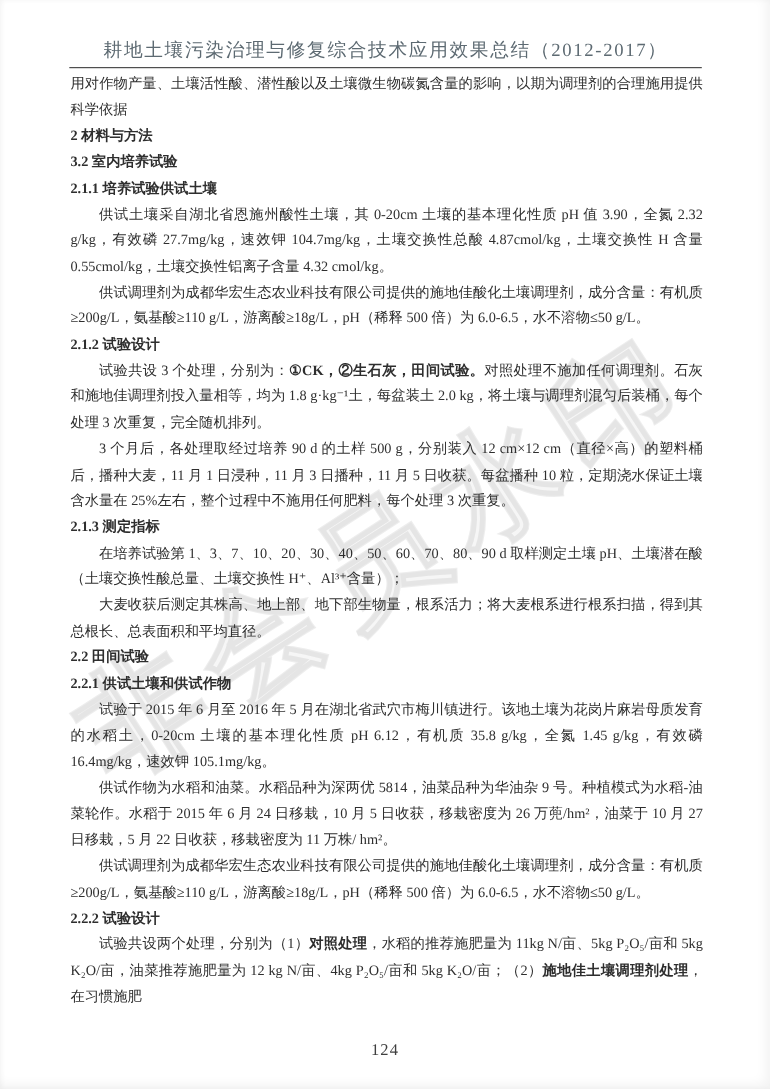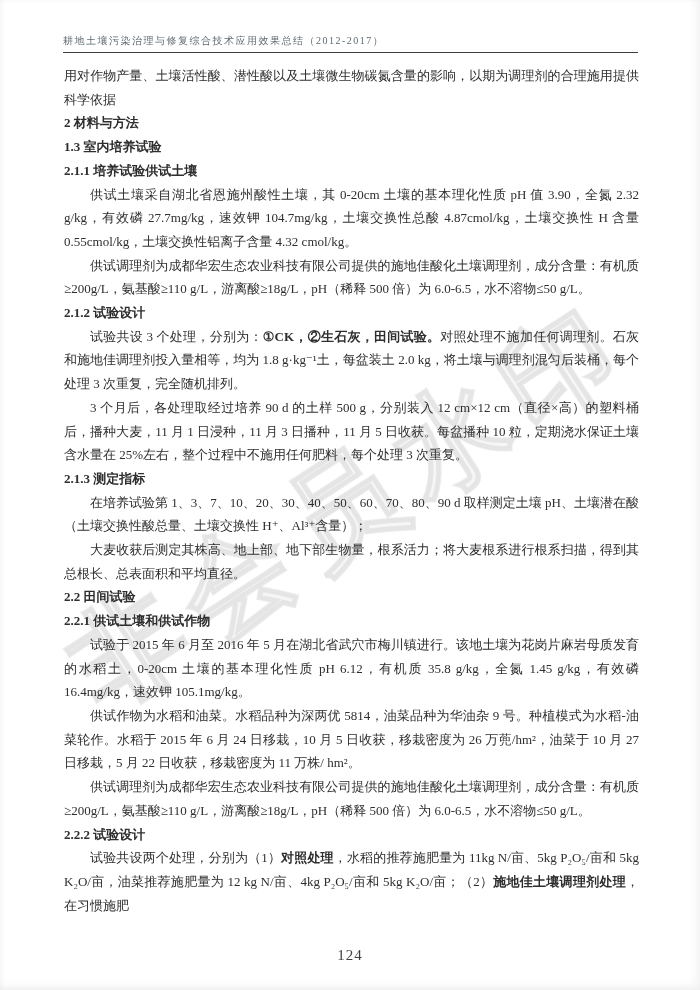--- a/index.html
+++ b/index.html
@@ -4,21 +4,21 @@
 <style>
   html,body { margin:0; padding:0; background:#ffffff; }
   .page {
     position:relative; width:700px; height:990px; background:#ffffff;
     font-family:"Liberation Serif","DejaVu Serif",serif;
     color:#2e2e2e; overflow:hidden;
     box-shadow: inset -4px -4px 10px rgba(0,0,0,0.05), inset 2px 0 4px rgba(0,0,0,0.03);
   }
   .running-header {
     position:absolute; top:34px; left:63px; width:575px;
-    font-size:10px; letter-spacing:1.5px;
+    text-align:center; font-size:17px; letter-spacing:1.5px;
     color:#5d6a72; border-bottom:1.2px solid #3c3c3c; padding-bottom:4px;
     white-space:nowrap;
   }
   .content {
     position:absolute; top:64px; left:64px; width:575px;
     font-size:13px; line-height:23.7px; text-align:justify;
   }
   .content p { margin:0; padding:0; }
   .pi { text-indent:2em; }
   .h  { font-weight:bold; }
@@ -41,21 +41,21 @@
 
 <div class="page">
 
   <div class="running-header">耕地土壤污染治理与修复综合技术应用效果总结（2012-2017）</div>
 
   <div class="watermark">非会员水印</div>
 
   <main class="content">
     <p class="p"><span>用对作物产量、土壤活性酸、潜性酸以及土壤微生物碳氮含量的影响，以期为调理剂的合理施用提供科学依据</span></p>
     <p class="h"><span class="b">2 材料与方法</span></p>
-    <p class="h"><span class="b">1.3 室内培养试验</span></p>
+    <p class="h"><span class="b">3.2 室内培养试验</span></p>
     <p class="h"><span class="b">2.1.1 培养试验供试土壤</span></p>
     <p class="pi"><span>供试土壤采自湖北省恩施州酸性土壤，其 0-20cm 土壤的基本理化性质 pH 值 3.90，全氮 2.32 g/kg，有效磷 27.7mg/kg，速效钾 104.7mg/kg，土壤交换性总酸 4.87cmol/kg，土壤交换性 H 含量 0.55cmol/kg，土壤交换性铝离子含量 4.32 cmol/kg。</span></p>
     <p class="pi"><span>供试调理剂为成都华宏生态农业科技有限公司提供的施地佳酸化土壤调理剂，成分含量：有机质≥200g/L，氨基酸≥110 g/L，游离酸≥18g/L，pH（稀释 500 倍）为 6.0-6.5，水不溶物≤50 g/L。</span></p>
     <p class="h"><span class="b">2.1.2 试验设计</span></p>
     <p class="pi"><span>试验共设 3 个处理，分别为：</span><span class="b">①CK，②生石灰，田间试验。</span><span>对照处理不施加任何调理剂。石灰和施地佳调理剂投入量相等，均为 1.8 g·kg⁻¹土，每盆装土 2.0 kg，将土壤与调理剂混匀后装桶，每个处理 3 次重复，完全随机排列。</span></p>
     <p class="pi"><span>3 个月后，各处理取经过培养 90 d 的土样 500 g，分别装入 12 cm×12 cm（直径×高）的塑料桶后，播种大麦，11 月 1 日浸种，11 月 3 日播种，11 月 5 日收获。每盆播种 10 粒，定期浇水保证土壤含水量在 25%左右，整个过程中不施用任何肥料，每个处理 3 次重复。</span></p>
     <p class="h"><span class="b">2.1.3 测定指标</span></p>
     <p class="pi"><span>在培养试验第 1、3、7、10、20、30、40、50、60、70、80、90 d 取样测定土壤 pH、土壤潜在酸（土壤交换性酸总量、土壤交换性 H⁺、Al³⁺含量）；</span></p>
     <p class="pi"><span>大麦收获后测定其株高、地上部、地下部生物量，根系活力；将大麦根系进行根系扫描，得到其总根长、总表面积和平均直径。</span></p>
     <p class="h"><span class="b">2.2 田间试验</span></p>

